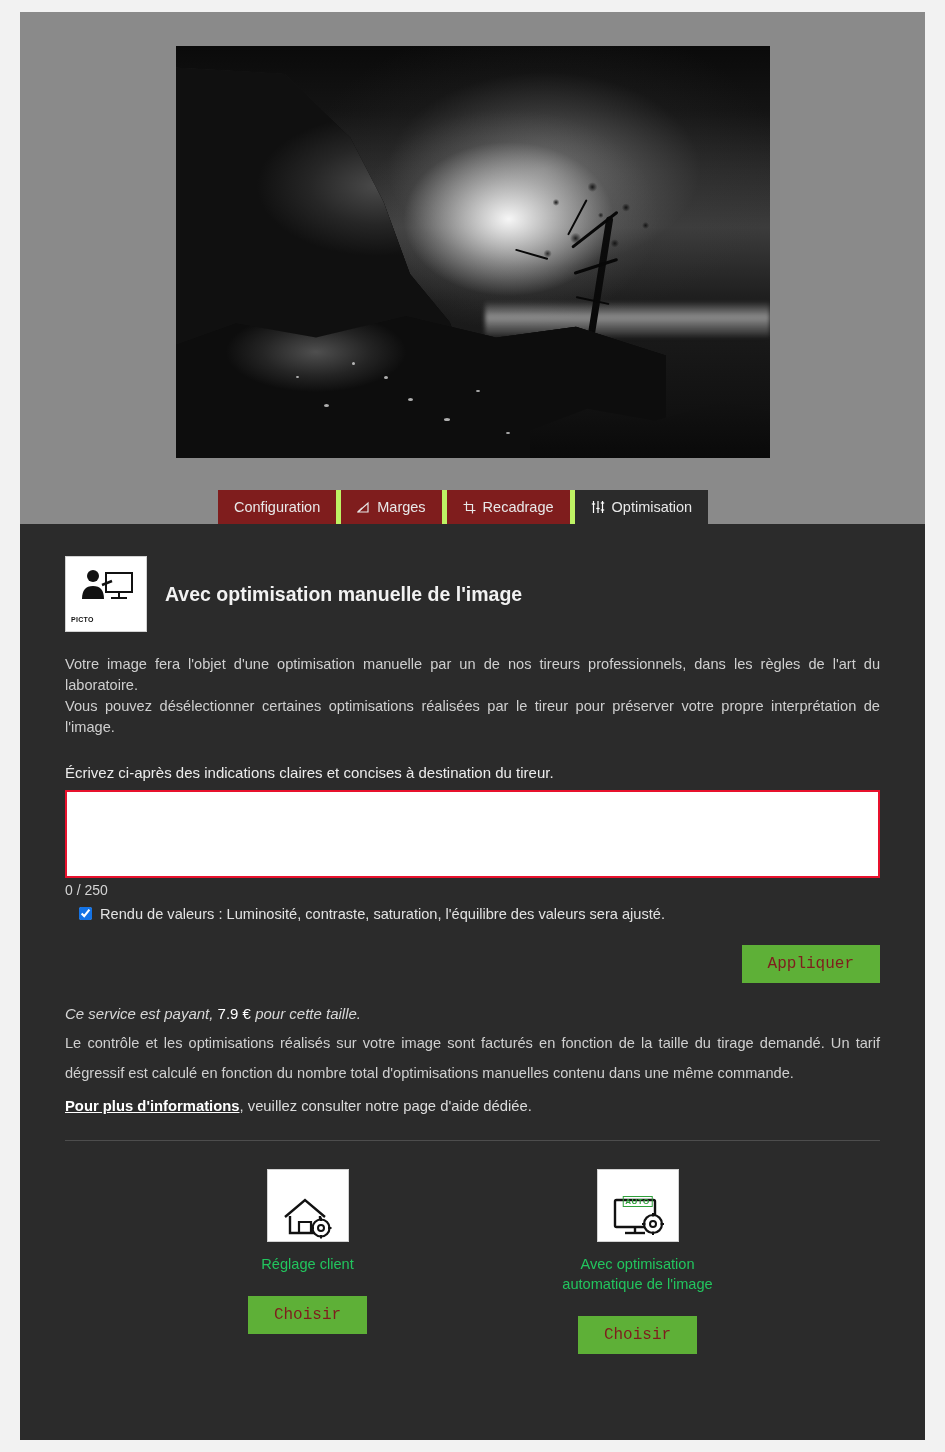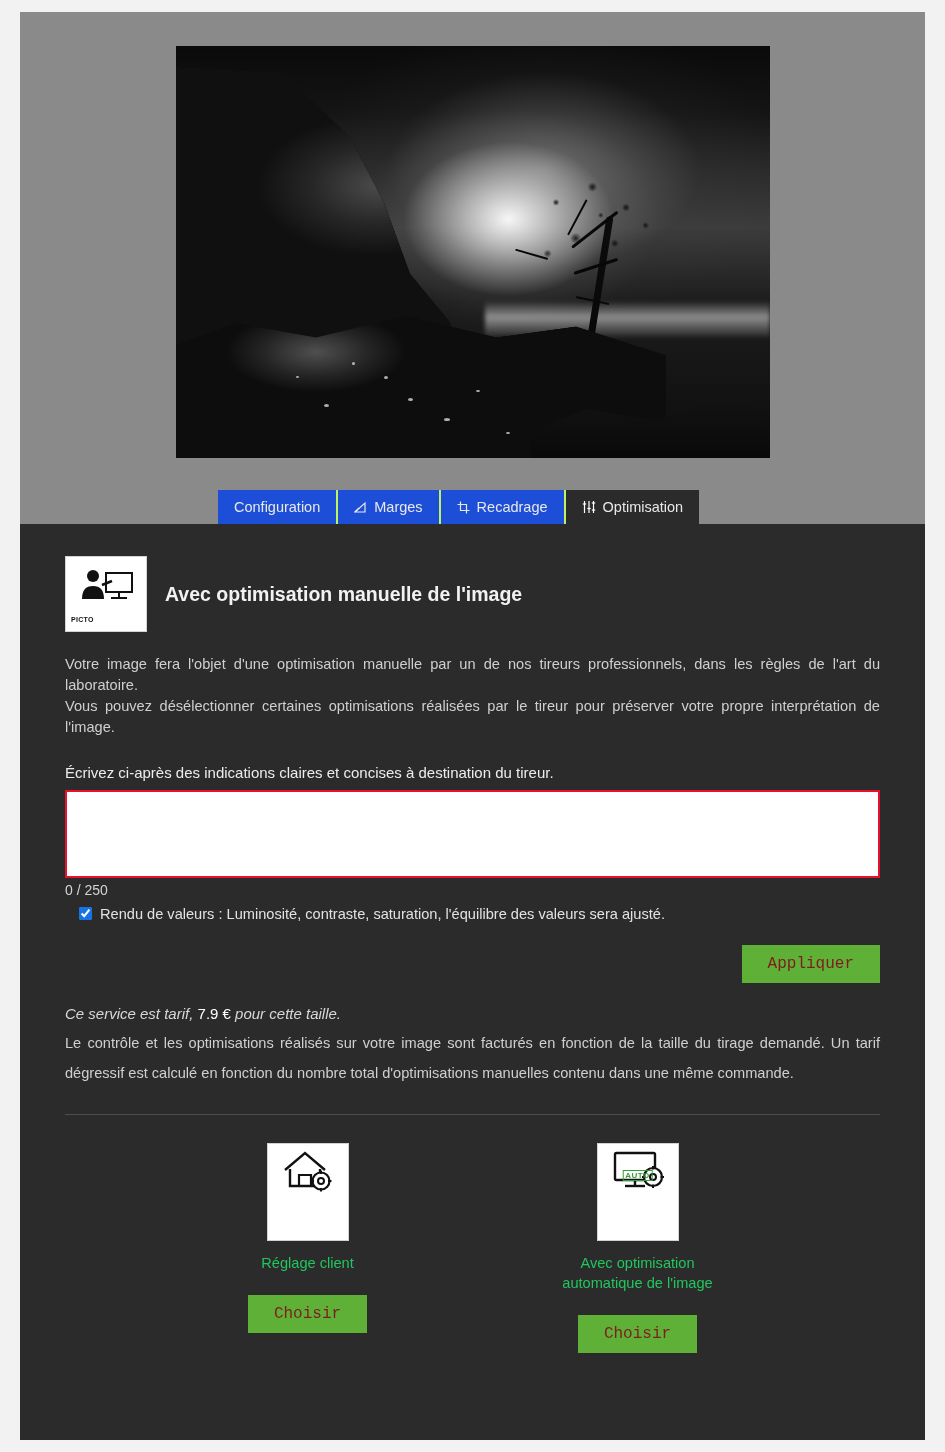--- a/index.html
+++ b/index.html
@@ -140,22 +140,22 @@
     align-items: flex-end;
   }
   .tab {
     height: 34px;
     display: flex;
     align-items: center;
     gap: 7px;
     padding: 0 16px;
     color: #e8e8e8;
     font-size: 14.5px;
-    background: #1d4ed8;
-    border-right: 2px solid #bef264;
+    background: #7f1d1d;
+    border-right: 5px solid #bef264;
     cursor: pointer;
     user-select: none;
   }
   .tab.active {
     background: #2b2b2b;
     border-right: none;
   }
   .tab svg { display: block; }
 
   
@@ -296,27 +296,27 @@
     justify-content: center;
     gap: 130px;
     margin-top: 28px;
   }
   .choice {
     width: 200px;
     text-align: center;
   }
   .choice .tile {
     width: 82px;
-    height: 98px;
+    height: 73px;
     background: #fff;
     border: 1px solid #d2d2d2;
     box-sizing: border-box;
     margin: 0 auto;
     display: flex;
-    align-items: flex-start;
+    align-items: flex-end;
     justify-content: center;
     position: relative;
   }
   .choice .cap {
     margin-top: 12px;
     font-size: 14.6px;
     line-height: 20px;
     color: #22c55e;
   }
   .choice .choose {
@@ -436,27 +436,30 @@
     <div class="check-row">
       <input type="checkbox" checked="" style="">
       <span class="lbl">Rendu de valeurs : Luminosité, contraste, saturation, l'équilibre des valeurs sera ajusté.</span>
     </div>
 
     <div class="apply-row">
       <button class="btn-green">Appliquer</button>
     </div>
 
     <div class="pay-line">
-      <em>Ce service est tarif,</em>
+      <em>Ce service est payant,</em>
       <span class="price">7.9 €</span>
       <em>pour cette taille.</em>
     </div>
 
     <div class="small-para">Le contrôle et les optimisations réalisés sur votre image sont facturés en fonction de la taille du tirage demandé. Un tarif dégressif est calculé en fonction du nombre total d'optimisations manuelles contenu dans une même commande.</div>
 
+    <div class="help-line">
+      <a href="#">Pour plus d'informations</a><span>, veuillez consulter notre page d'aide dédiée.</span>
+    </div>
 
     <div class="divider"></div>
 
     <div class="choices">
 
       <div class="choice">
         <div class="tile">
           <svg width="58" height="50" viewBox="0 0 58 50">
             <path d="M6 26 L26 9 L46 26" fill="none" stroke="#111" stroke-width="2.4"></path>
             <path d="M11 25 V42 H41 V25" fill="none" stroke="#111" stroke-width="2.4"></path>

